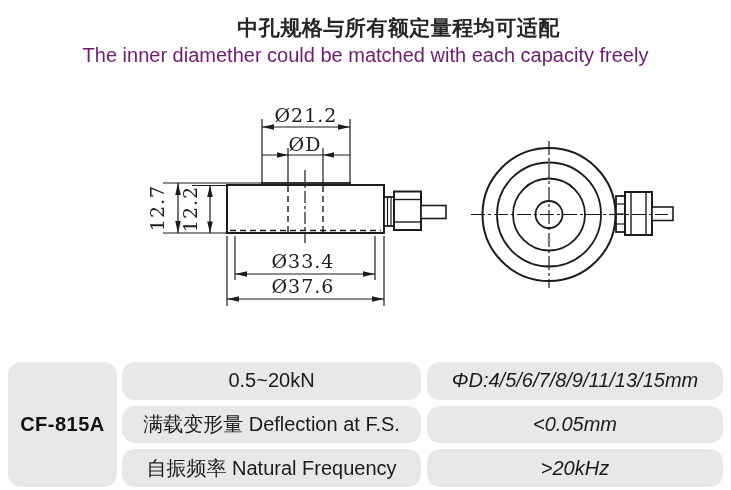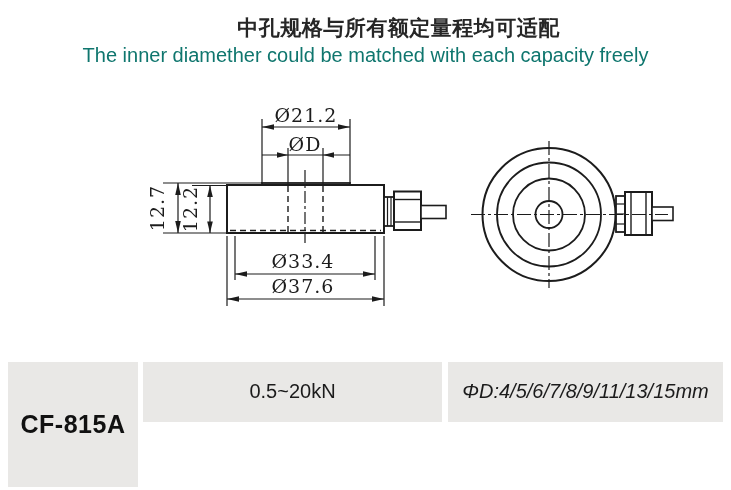--- a/index.html
+++ b/index.html
@@ -2,30 +2,30 @@
 <html><head>
 <meta charset="utf-8">
 <style>
   html,body { margin:0; padding:0; background:#ffffff; }
   .page {
     position:relative; width:731px; height:490px; background:#ffffff;
     font-family:"Liberation Sans","DejaVu Sans",sans-serif; color:#1b1b1b; overflow:hidden;
   }
   .titles { position:absolute; top:14px; left:0; width:731px; text-align:center; }
   .title-zh { font-size:21px; font-weight:600; letter-spacing:0.5px; color:#262626; transform:translateX(33px); }
-  .title-en { font-size:20px; font-weight:500; margin-top:2px; color:#0f766e; }
+  .title-en { font-size:20px; font-weight:500; margin-top:2px; color:#701a75; }
 
   .drawing-svg { position:absolute; left:0; top:0; }
 
   .spec-table {
     position:absolute; left:8px; top:362px; width:715px; height:125px;
     display:flex; gap:5px; font-size:20px;
   }
-  .cell { background:#e9e8e6; display:flex; align-items:center; justify-content:center; }
-  .model-cell { width:130px; font-weight:700; font-size:25px; letter-spacing:0.5px; color:#111; }
+  .cell { background:#e9e8e6; display:flex; align-items:center; justify-content:center;border-radius:13px; }
+  .model-cell { width:109px; font-weight:700; font-size:20px; letter-spacing:0.5px; color:#111; }
   .rows-col { flex:1; display:flex; flex-direction:column; gap:6px; }
   .spec-row { flex:1; display:flex; gap:6px; }
   .spec-label { width:299px; }
   .spec-value { flex:1;font-style:italic; }
 
   .dimtext {
     font-family:"DejaVu Serif","Liberation Serif",serif;
     font-size:19px; fill:#1c1c1c; letter-spacing:1px;
   }
 </style>
@@ -141,17 +141,23 @@
   </svg>
 
   <div class="spec-table">
     <div class="cell model-cell">CF-815A</div>
     <div class="rows-col">
       <div class="spec-row">
         <div class="cell spec-label">0.5~20kN</div>
         <div class="cell spec-value">ΦD:4/5/6/7/8/9/11/13/15mm</div>
       </div>
       <div class="spec-row">
+        <div class="cell spec-label">满载变形量 Deflection at F.S.</div>
+        <div class="cell spec-value">&lt;0.05mm</div>
+      </div>
+      <div class="spec-row">
+        <div class="cell spec-label">自振频率 Natural Frequency</div>
+        <div class="cell spec-value">&gt;20kHz</div>
       </div>
     </div>
   </div>
 
 </div>
 
 </body></html>

